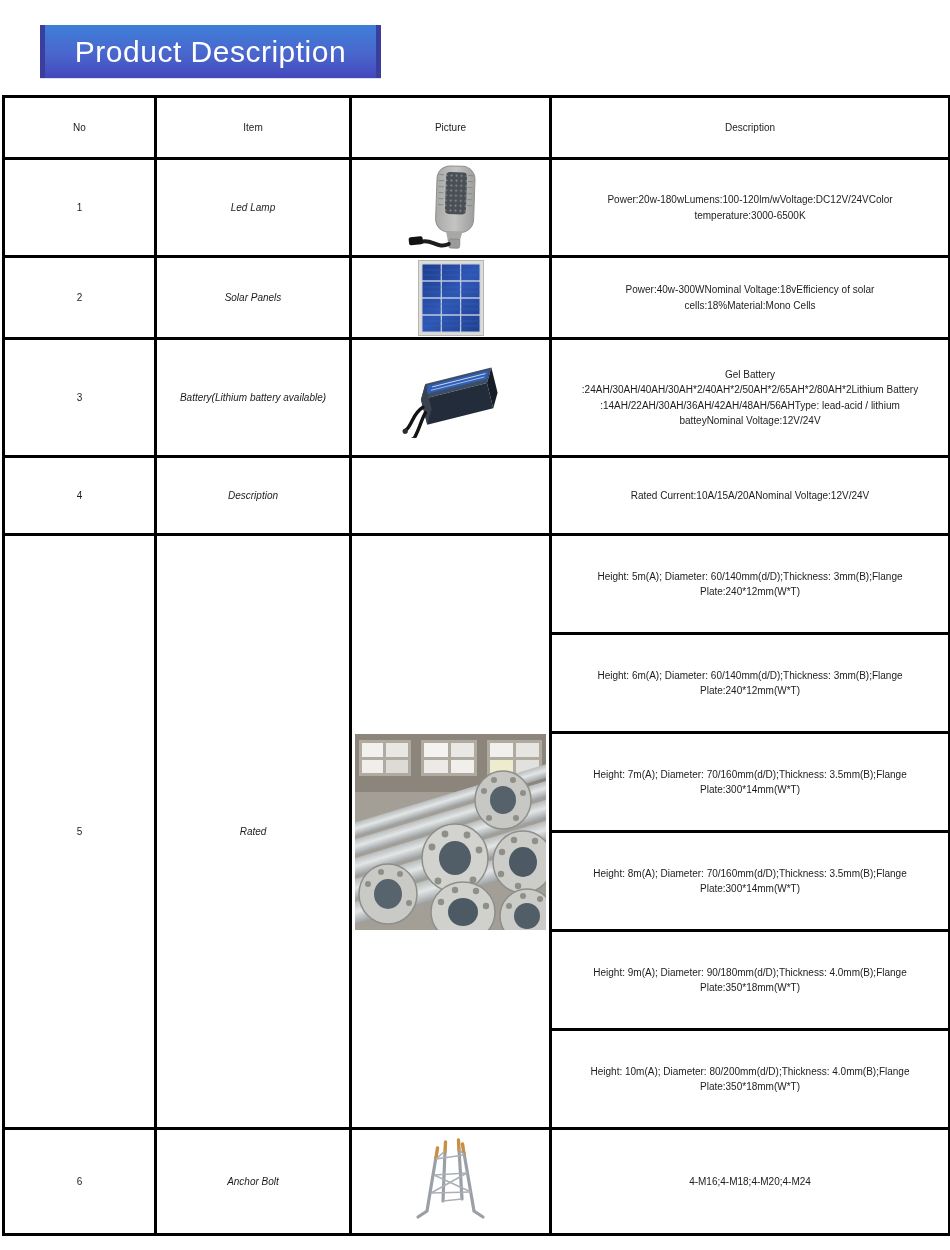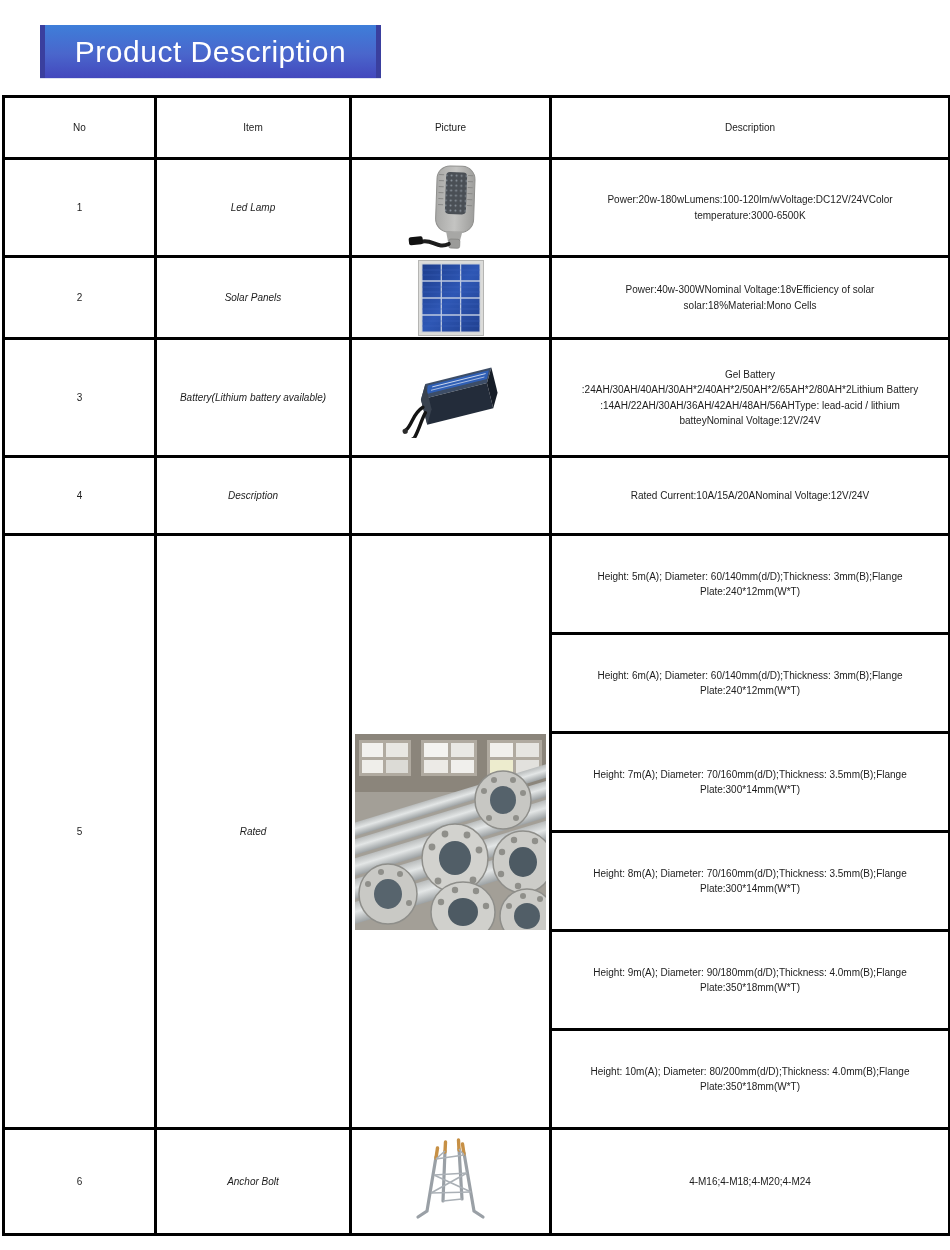--- a/index.html
+++ b/index.html
@@ -155,21 +155,21 @@
                 <line x1="4" y1="27" x2="62" y2="27"></line>
                   <line x1="4" y1="32" x2="62" y2="32"></line>
                 <line x1="4" y1="44" x2="62" y2="44"></line>
                   <line x1="4" y1="49" x2="62" y2="49"></line>
                 <line x1="4" y1="61" x2="62" y2="61"></line>
                   <line x1="4" y1="66" x2="62" y2="66"></line>
               </g>
             </svg>
           </div>
         </td>
-        <td class="par">Power:40w-300WNominal Voltage:18vEfficiency of solar solar:18%Material:Mono Cells</td>
+        <td class="par">Power:40w-300WNominal Voltage:18vEfficiency of solar cells:18%Material:Mono Cells</td>
       </tr>
 
       <tr class="h-r3">
         <td>3</td>
         <td class="item">Battery(Lithium battery available)</td>
         <td>
           <div class="pic-wrap">
             <svg width="118" height="80" viewBox="0 0 118 80">
               <g transform="rotate(-14 60 42)">
                 <polygon points="30,34 98,34 106,20 38,20" fill="#3d4d66"></polygon>

